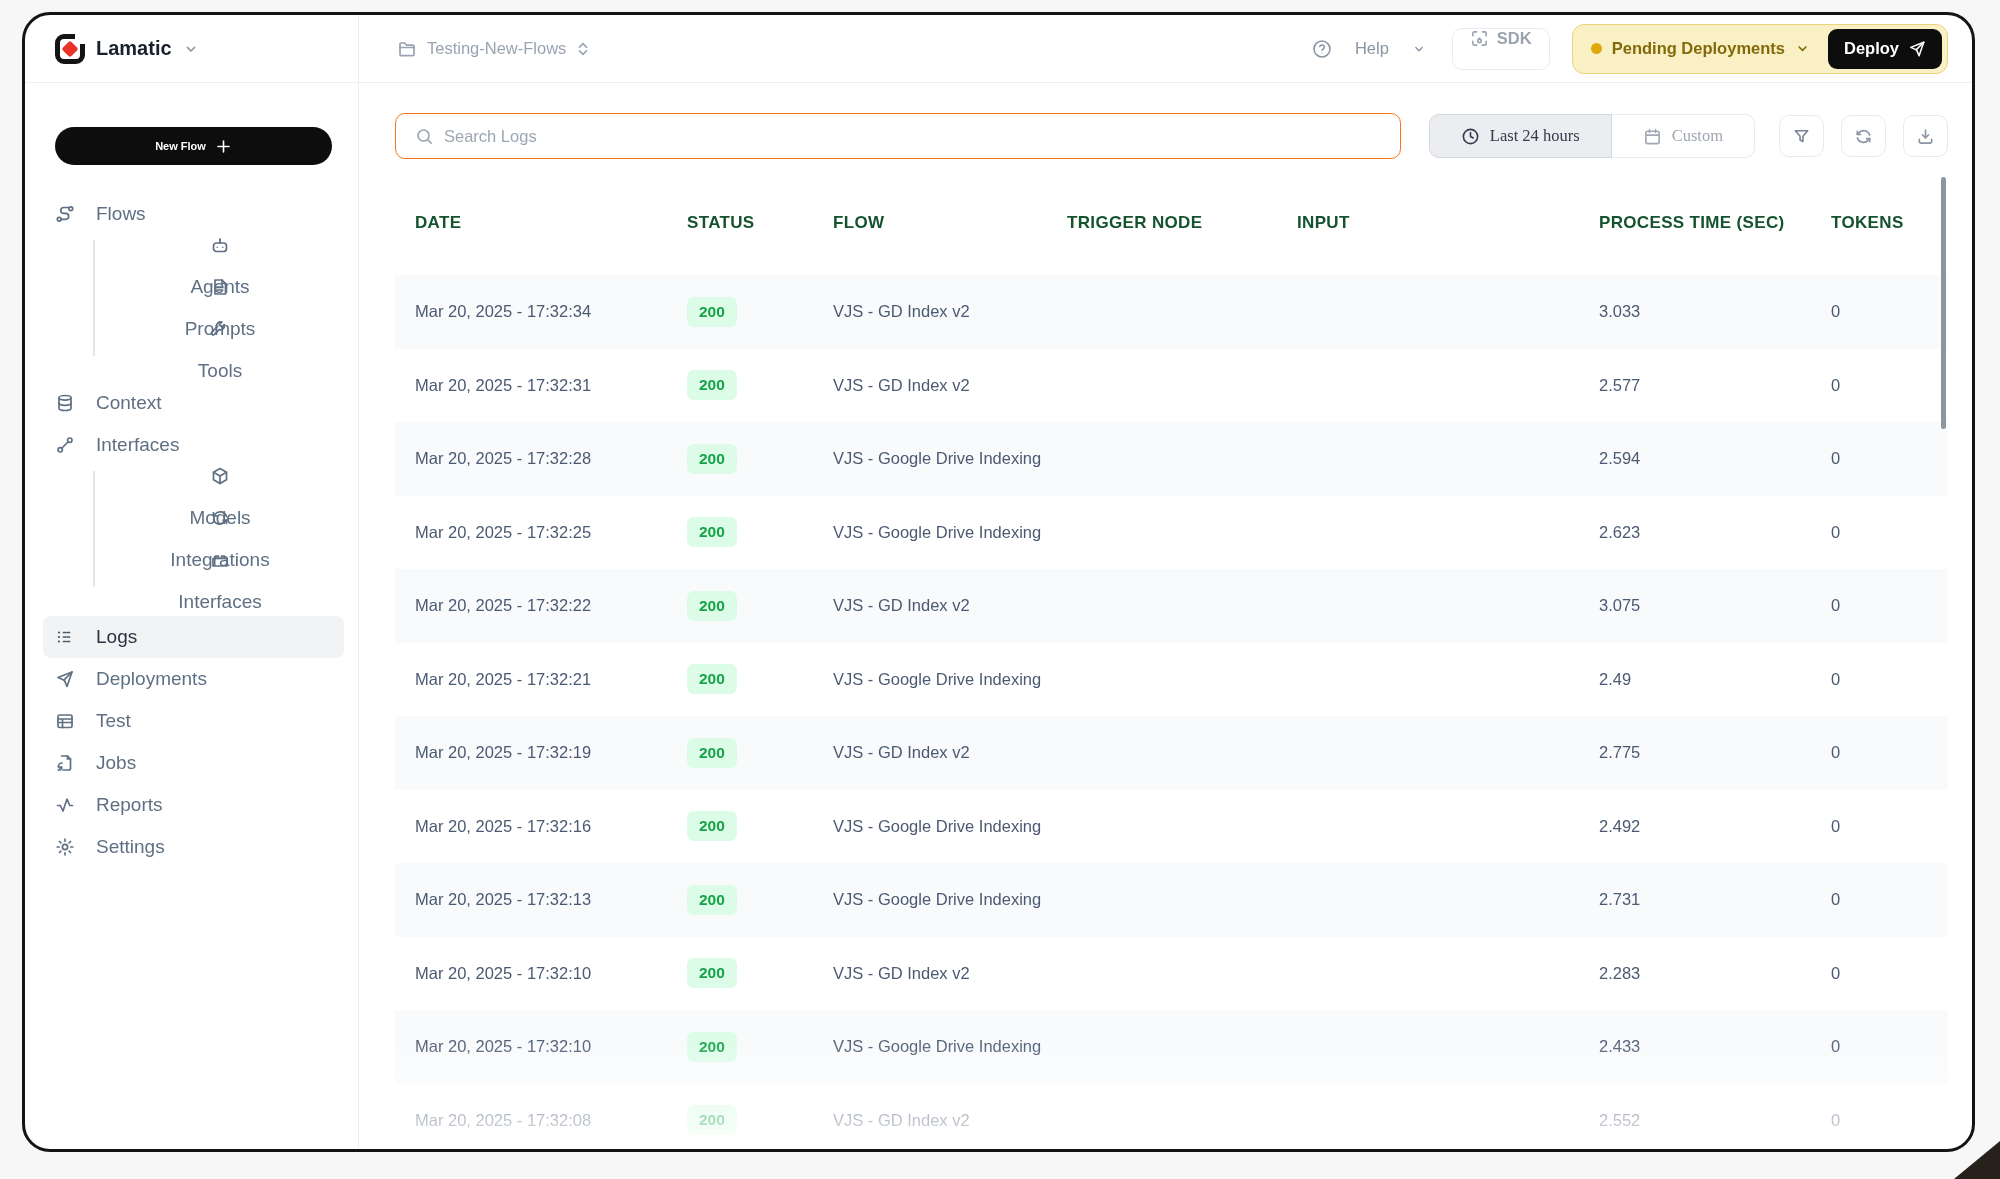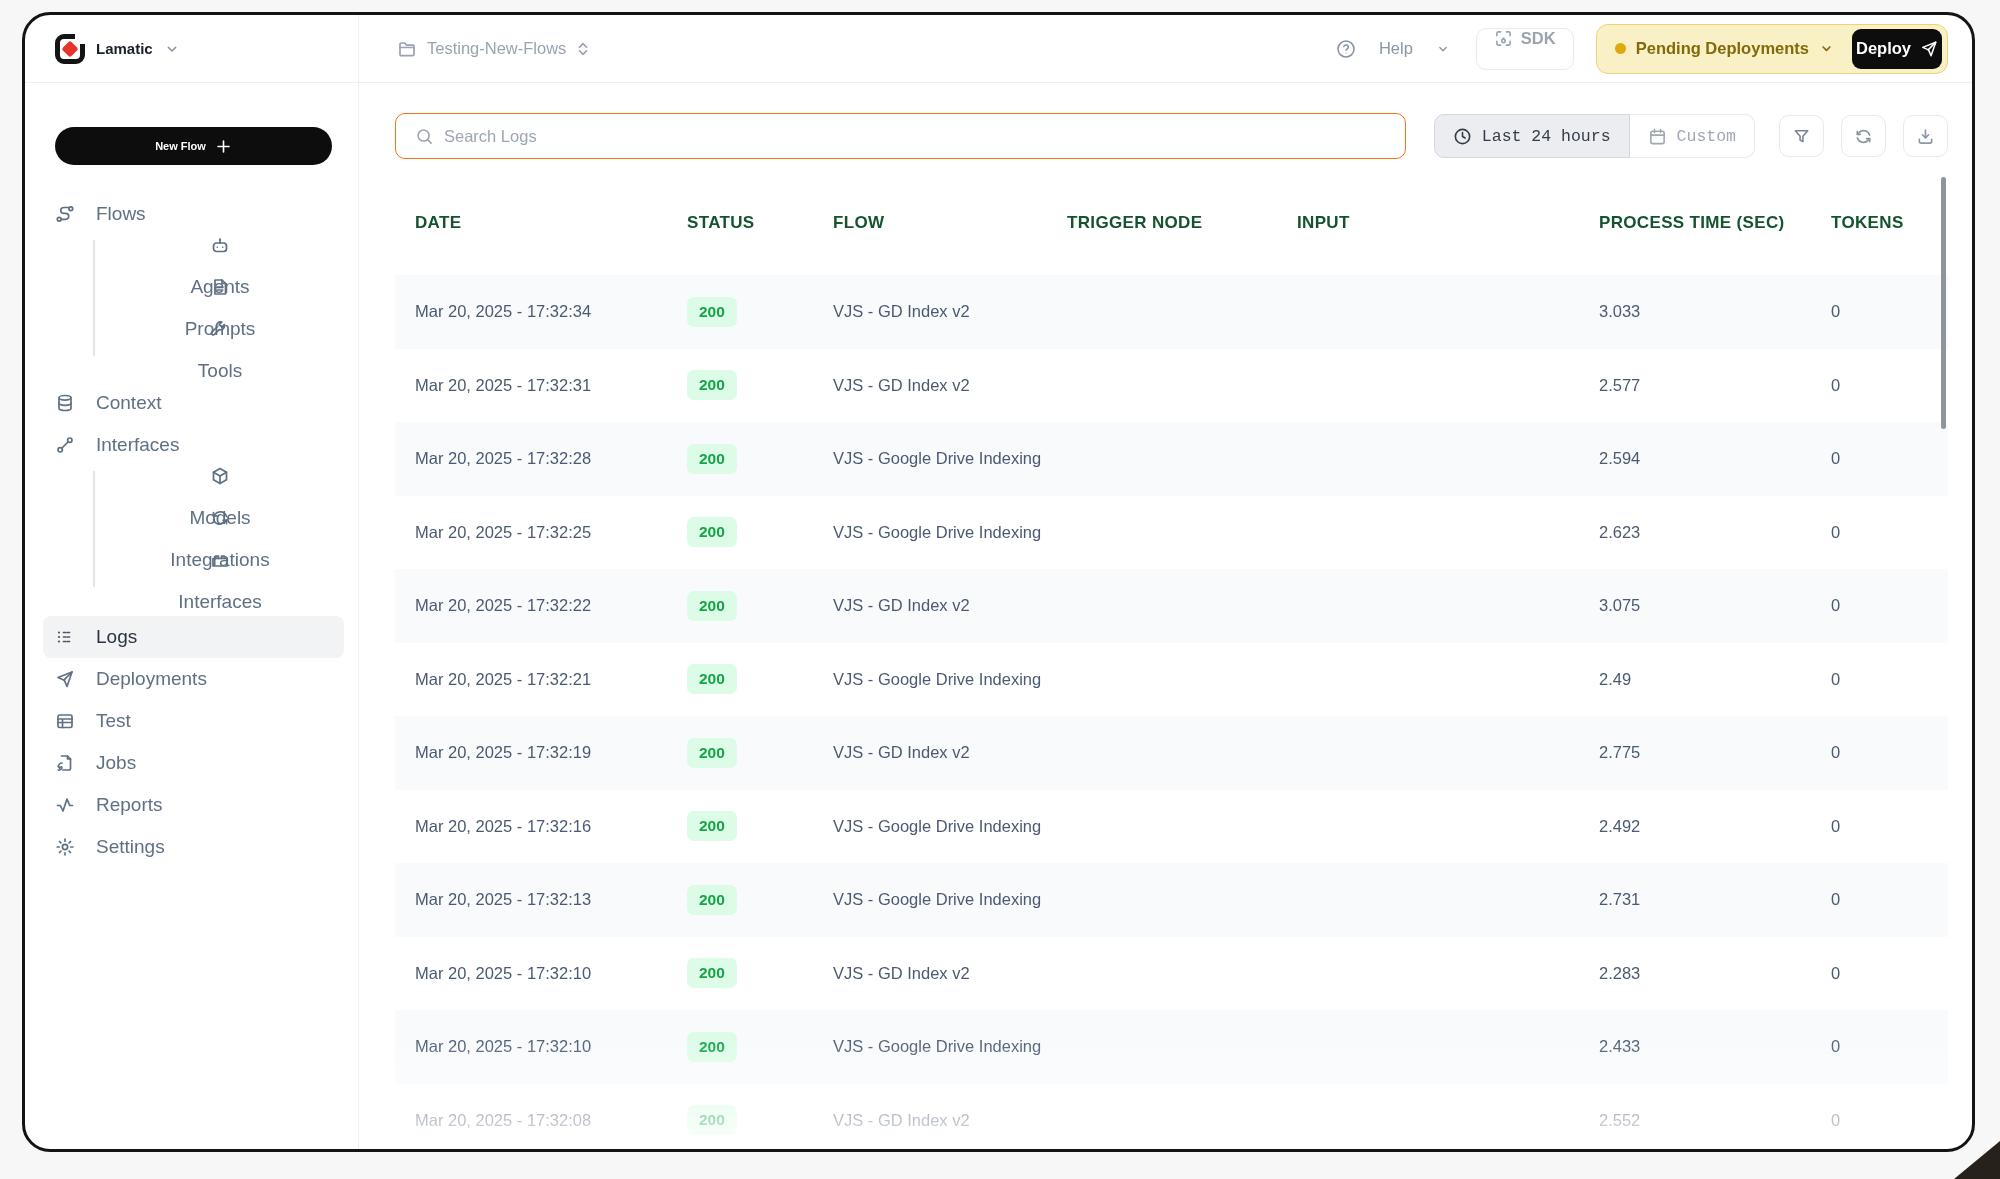--- a/index.html
+++ b/index.html
@@ -11,35 +11,35 @@
 
   
   .topbar { height:68px; flex-shrink:0; display:flex; border-bottom:1px solid #edeff2; }
   .topbar-left { width:334px; flex-shrink:0; border-right:1px solid #edeff2;
                  display:flex; align-items:center; padding-left:30px; gap:11px; }
   .logo-mark { position:relative; width:30px; height:30px; }
   .logo-sq { position:absolute; inset:0; border:5px solid #141414; border-radius:9px; }
   .logo-notch { position:absolute; right:-2px; top:-2px; width:12px; height:12px; background:#fff; }
   .logo-diamond { position:absolute; left:9px; top:9px; width:12px; height:12px;
                   background:#e8332a; transform:rotate(45deg); border-radius:2px; }
-  .brand-name { font-size:15px; font-weight:700; color:#1a202c; }
+  .brand-name { font-size:20px; font-weight:700; color:#1a202c; }
   .topbar-main { flex:1; display:flex; align-items:center; padding:0 24px 0 38px; }
   .breadcrumb { display:flex; align-items:center; gap:10px; color:#9aa3b2; font-size:16.5px; }
   .topbar-right { margin-left:auto; display:flex; align-items:center; }
   .help { display:flex; align-items:center; gap:23px; color:#8b96a5; font-size:16.5px; cursor:pointer; }
   .sdk-btn { margin-left:26px; display:flex; align-items:flex-start; gap:8px; height:42px; padding:0 17px;
              border:1px solid #e7eaee; border-radius:10px; background:#fff; color:#9aa3af;
              font-size:16.5px; font-weight:600; cursor:pointer; }
   .pending-pill { margin-left:22px; display:flex; align-items:center; height:50px;
                   background:#faf0c5; border:1px solid #e9d37d; border-radius:12px;
                   padding:0 5px 0 18px; gap:10px; }
   .pending-dot { width:11px; height:11px; border-radius:50%; background:#dfa90d; }
   .pending-label { font-size:16.5px; font-weight:600; color:#826a0b; white-space:nowrap; }
   .pending-chevron { margin-right:8px; }
-  .deploy-btn { display:flex; align-items:center; gap:9px; height:40px; padding:0 4px;
+  .deploy-btn { display:flex; align-items:center; gap:9px; height:40px; padding:0 16px;
                 background:#0d0d0e; color:#fff; border:none; border-radius:9px;
                 font-size:16.5px; font-weight:600; cursor:pointer; }
 
   
   .app-body { flex:1; display:flex; overflow:hidden; }
   .sidebar { width:334px; flex-shrink:0; border-right:1px solid #edeff2;
              padding:44px 26px 0 30px; overflow:hidden; }
   .new-flow-btn { width:100%; height:38px; border:none; border-radius:19px; background:#0d0d0e;
                   color:#fff; font-size:11px; font-weight:600; display:flex; align-items:center;
                   justify-content:center; gap:9px; cursor:pointer; font-family:inherit; }
@@ -58,22 +58,22 @@
   
   .main { flex:1; display:flex; flex-direction:column; padding:30px 24px 0 36px;
           overflow:hidden; position:relative; }
   .toolbar { display:flex; align-items:center; gap:28px; flex-shrink:0; }
   .search-box { flex:1; height:46px; border:1px solid #f97316; border-radius:10px;
                 display:flex; align-items:center; padding:0 19px; gap:10px; background:#fff; }
   .search-box input { border:none; outline:none; flex:1; font-size:16.5px; color:#374151;
                       font-family:inherit; background:transparent; }
   .search-box input::placeholder { color:#9ca6b2; }
   .range-group { display:flex; flex-shrink:0; }
-  .range-btn { display:flex; align-items:center; gap:10px; height:44px; padding:0 18px;
-               font-size:16.5px; cursor:pointer; font-family:Liberation Mono, monospace; }
+  .range-btn { display:flex; align-items:center; gap:10px; height:44px; padding:0 31px;
+               font-size:16.5px; cursor:pointer; font-family:Liberation Serif, serif; }
   .range-btn.active { background:#ebedf0; border:1px solid #d3d8de; border-radius:10px 0 0 10px;
                       color:#333c48; font-weight:500; }
   .range-btn.inactive { background:#fff; border:1px solid #e7eaee; border-left:none;
                         border-radius:0 10px 10px 0; color:#a0a8b3; font-weight:500; }
   .tool-icons { display:flex; gap:17px; margin-left:-4px; }
   .icon-btn { width:45px; height:42px; border:1px solid #e7eaee; border-radius:10px;
               background:#fff; display:flex; align-items:center; justify-content:center; cursor:pointer; }
 
   
   .tablewrap { flex:1; margin-top:12px; position:relative; overflow:hidden; }

